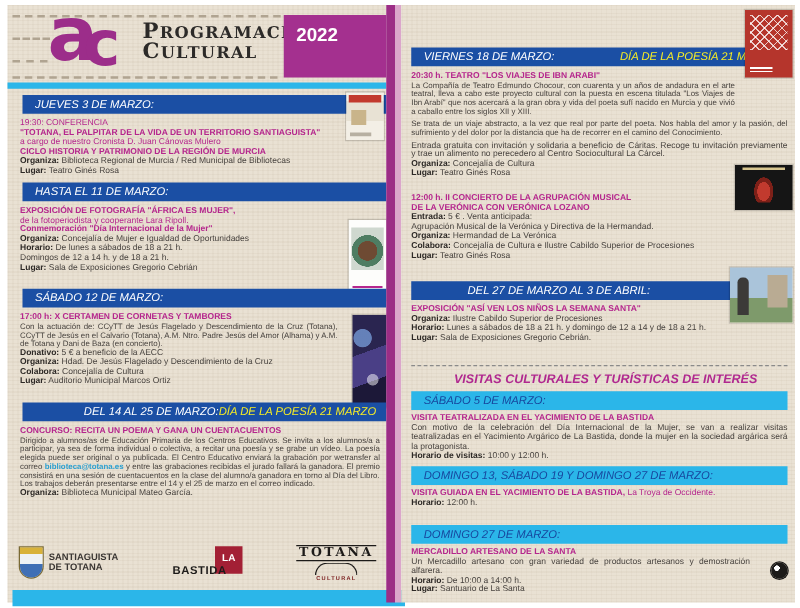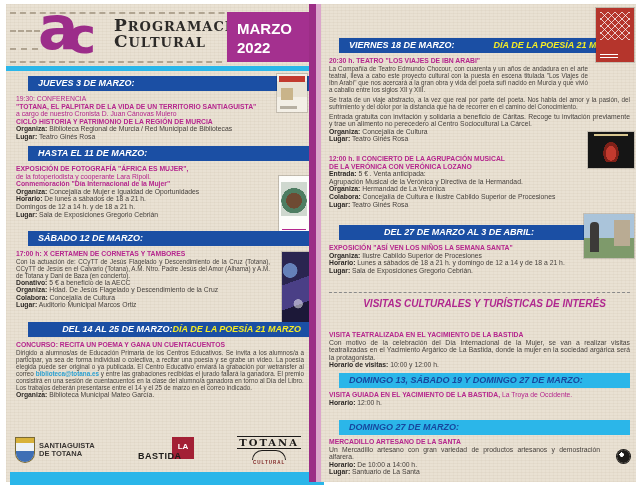--- a/index.html
+++ b/index.html
@@ -24,22 +24,22 @@
   .stitch { position:absolute; border-top:2px dashed #b3a globalization; border-top:2px dashed #b0a491; height:0; }
   .ac-logo { position:absolute; left:32px; top:-6px; color:#9c2d8a; font-weight:bold; font-size:60px; line-height:60px; letter-spacing:-6px; font-family:"DejaVu Sans", sans-serif; }
   .ac-logo .c2 { font-size:50px; position:relative; left:-6px; top:4px; }
   .prog-title { position:absolute; left:108px; top:14px; font-family:"DejaVu Serif", serif; font-weight:bold; color:#2c2a28; font-size:13px; line-height:15px; letter-spacing:1px; background:transparent; }
   .prog-title div::first-letter { font-size:17px; }
   .month-box { position:absolute; left:221px; top:8px; width:82px; height:50px; background:#a4308f; color:#fff; font-weight:bold; font-size:15px; line-height:19px; padding:7px 0 0 10px; }
   .head-cyan { position:absolute; left:0; top:62px; width:303px; height:5px; background:#2bb6e9; }
 
   
   .bar { position:absolute; left:12px; right:0; height:15px; background:#1b4fa4; color:#ffffff;
-         font-style:italic; font-weight:bold; font-size:9px; line-height:15px; padding:0 8px 0 10px;
-         display:flex; justify-content:space-between; white-space:nowrap;margin-left:10px; }
+         font-style:italic; font-weight:normal; font-size:9px; line-height:15px; padding:0 8px 0 10px;
+         display:flex; justify-content:space-between; white-space:nowrap; }
   .bar .hl { color:#f6ec25; }
   .bar.cyan { background:#2bb6e9; color:#17479e; }
 
   .body-txt { position:absolute; left:10px; right:5px; color:#47423e; font-size:6.8px; line-height:7.6px; }
   .mg  { color:#b5268d; font-weight:bold; }
   .mgr { color:#b5268d; }
   .lbl { font-weight:bold; color:#2d2926; }
   .para { text-align:justify; }
   .tiny { font-size:6.3px; line-height:7px; }
   .link { color:#2a9fd0; font-weight:bold; }
@@ -104,21 +104,20 @@
     <div class="stitch" style="left:4px; top:26px; width:30px;"></div>
     <div class="stitch" style="left:4px; top:44px; width:28px;"></div>
     <div class="stitch" style="left:4px; top:57px; width:212px;"></div>
 
     <div class="ac-logo"><span>a</span><span class="c2">c</span></div>
     <div class="prog-title">
       <div>PROGRAMACIÓN</div>
       <div>CULTURAL</div>
     </div>
     <div class="month-box">
-      <div>MARZO</div>
       <div>2022</div>
     </div>
     <div class="head-cyan"></div>
 
     <div class="bar" style="top:72px;text-align:right;">
       <span>JUEVES 3 DE MARZO:</span>
     </div>
     <div class="body-txt" style="top:91px; padding-right:36px;">
       <div class="mgr">19:30: CONFERENCIA</div>
       <div class="mg">"TOTANA, EL PALPITAR DE LA VIDA DE UN TERRITORIO SANTIAGUISTA"</div>
@@ -246,20 +245,23 @@
       <div><span class="lbl">Lugar:</span><span> Sala de Exposiciones Gregorio Cebrián.</span></div>
     </div>
     <div class="thumb th-statue" style="right:2px; top:210px; width:50px; height:44px;">
       <div class="stone"></div>
         <div class="fig"></div>
     </div>
 
     <div class="dashed-sep" style="left:8px; right:6px; top:288px;"></div>
     <div class="visits-title" style="top:294px;">VISITAS CULTURALES Y TURÍSTICAS DE INTERÉS</div>
 
+    <div class="bar cyan" style="top:309px; left:8px; right:6px;">
+      <span>SÁBADO 5 DE MARZO:</span>
+    </div>
     <div class="body-txt" style="top:327px; left:8px; right:6px;">
       <div class="mg">VISITA TEATRALIZADA EN EL YACIMIENTO DE LA BASTIDA</div>
       <div class="para">Con motivo de la celebración del Día Internacional de la Mujer, se van a realizar visitas teatralizadas en el Yacimiento Argárico de La Bastida, donde la mujer en la sociedad argárica será la protagonista.</div>
       <div><span class="lbl">Horario de visitas:</span><span> 10:00 y 12:00 h.</span></div>
     </div>
 
     <div class="bar cyan" style="top:369px; left:8px; right:6px;">
       <span>DOMINGO 13, SÁBADO 19 Y DOMINGO 27 DE MARZO:</span>
     </div>
     <div class="body-txt" style="top:387px; left:8px; right:6px;">

